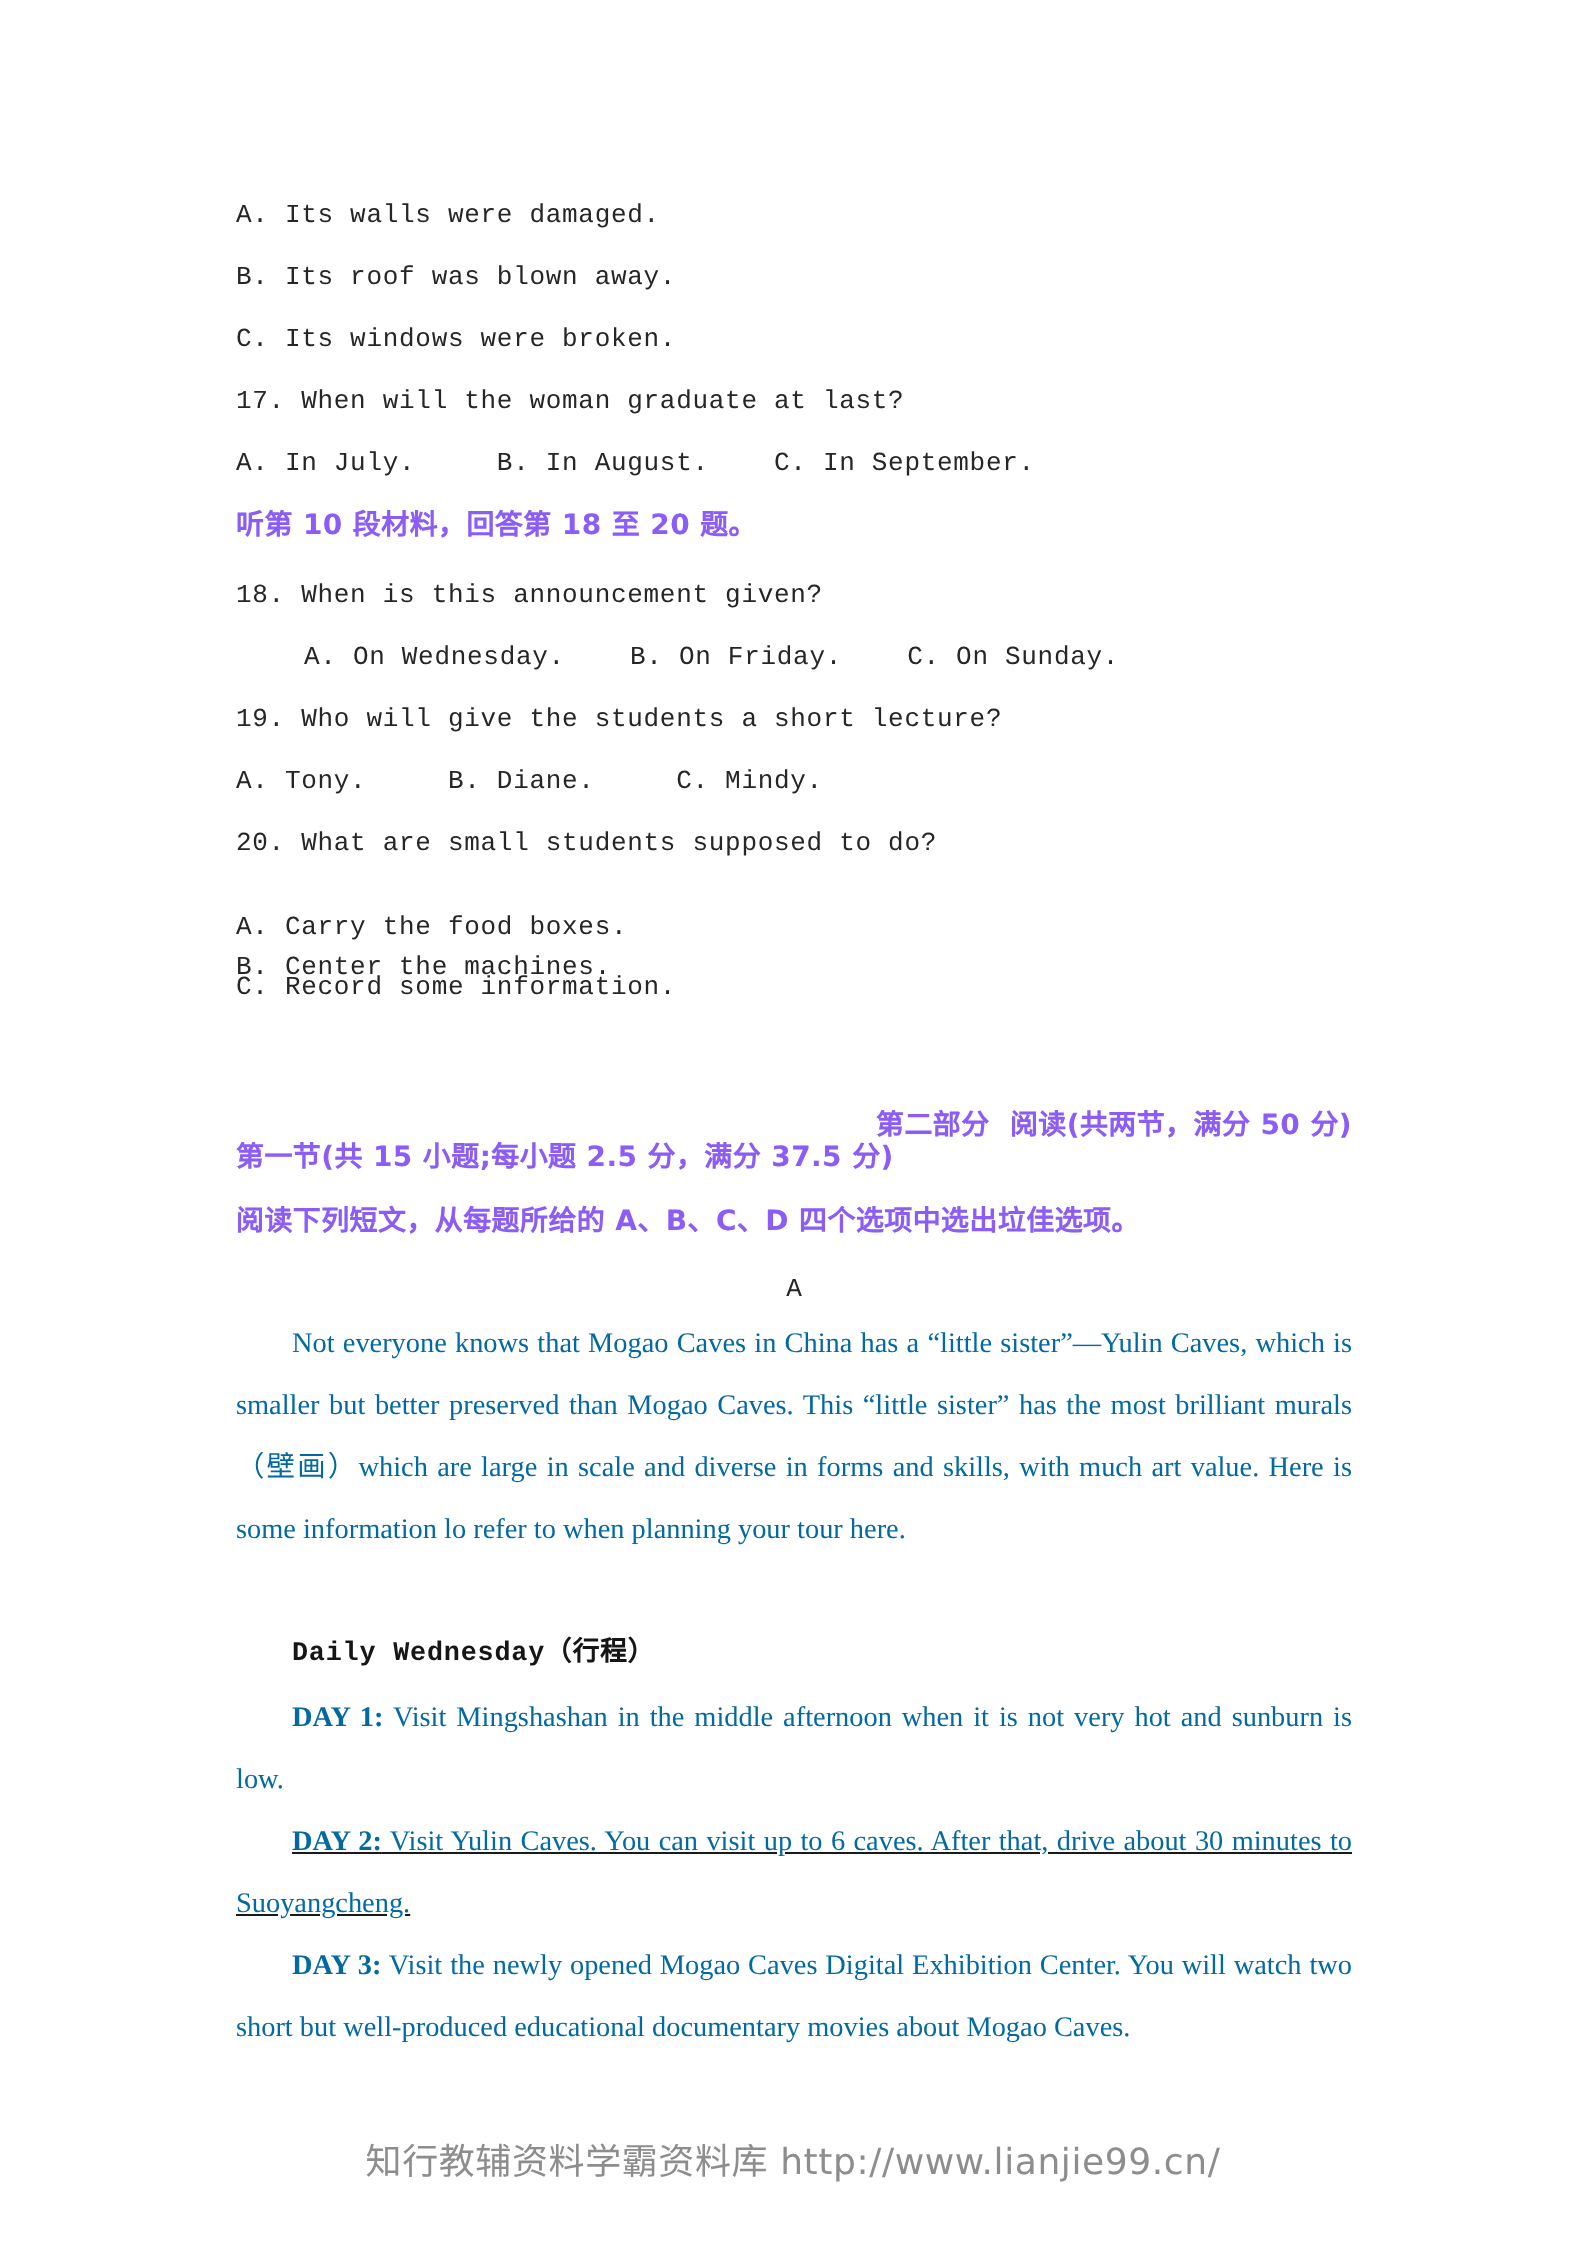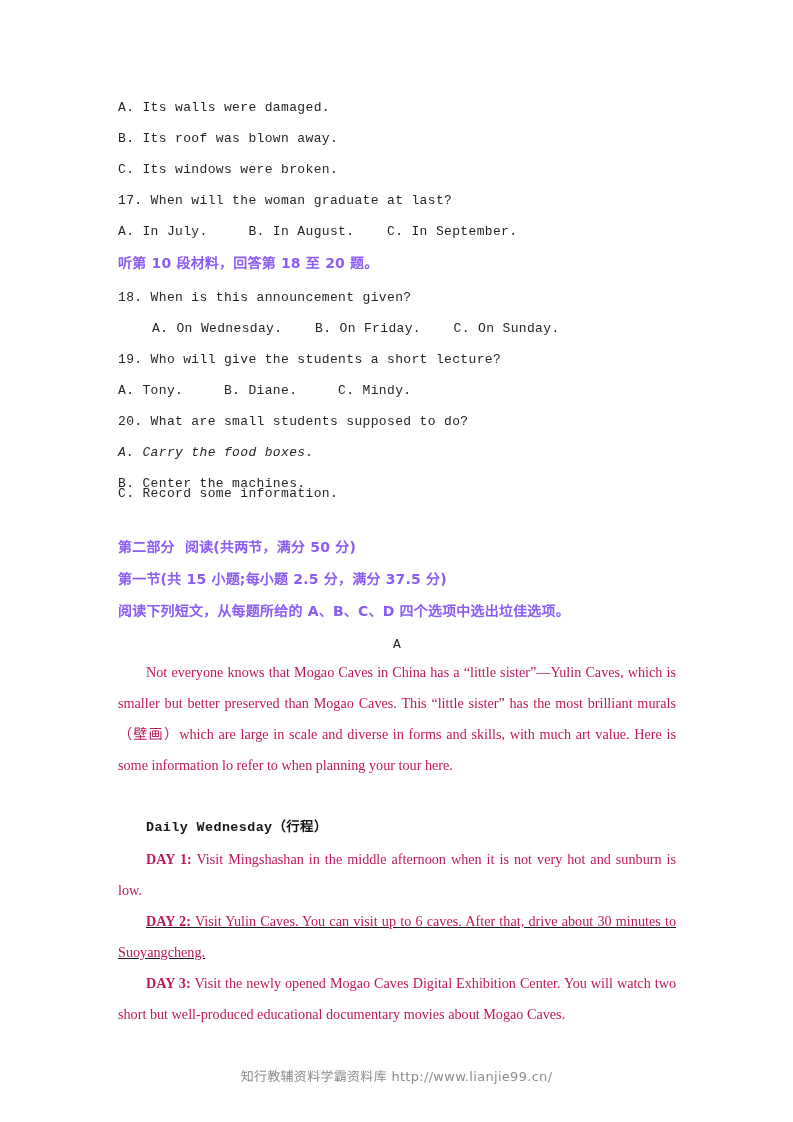--- a/index.html
+++ b/index.html
@@ -67,21 +67,21 @@
     color: #262626;
   }
 
   
   .para {
     font-family: "Liberation Serif", "DejaVu Serif", serif;
     font-size: 14.2px;
     line-height: 31px;
     text-align: justify;
     text-align-last: left;
-    color: #be185d;
+    color: #0369a1;
     width: 558px;
     margin: 0;
   }
   .para.indent { text-indent: 28px; }
 
   .para .dayno {
     font-weight: 700;
     font-family: "Liberation Serif", "DejaVu Serif", serif;
   }
 
@@ -100,21 +100,21 @@
   .row { position: absolute; left: 0; width: 558px; }
 
   
   .footer {
     position: absolute;
     left: 0;
     top: 1066px;
     width: 793px;
     text-align: center;
     font-family: "DejaVu Sans", "Liberation Sans", sans-serif;
-    font-size: 13px;
+    font-size: 18px;
     letter-spacing: 0.3px;
     color: #8d8d8d;
     white-space: pre;
   }
 </style>
 </head>
 <body>
 
 <div class="page">
 
@@ -151,31 +151,31 @@
     <div class="row" style="top:252px;">
       <div class="qline">19. Who will give the students a short lecture?</div>
     </div>
     <div class="row" style="top:283px;">
       <div class="qline opt-row">A. Tony.     B. Diane.     C. Mindy.</div>
     </div>
 
     <div class="row" style="top:314px;">
       <div class="qline">20. What are small students supposed to do?</div>
     </div>
-    <div class="row" style="top:345px;font-style:italic;">
+    <div class="row" style="top:356px;">
       <div class="qline">A. Carry the food boxes.</div>
     </div>
     <div class="row" style="top:376px;">
       <div class="qline">B. Center the machines.</div>
     </div>
     <div class="row" style="top:386px;">
       <div class="qline">C. Record some information.</div>
     </div>
 
-    <div class="row" style="top:440px;">
+    <div class="row" style="top:456px;text-align:right;">
       <div class="cn-bold">第二部分  阅读(共两节，满分 50 分)</div>
     </div>
     <div class="row" style="top:472px;">
       <div class="cn-bold">第一节(共 15 小题;每小题 2.5 分，满分 37.5 分)</div>
     </div>
     <div class="row" style="top:504px;">
       <div class="cn-bold">阅读下列短文，从每题所给的 A、B、C、D 四个选项中选出垃佳选项。</div>
     </div>
 
     <div class="row" style="top:537px;">

